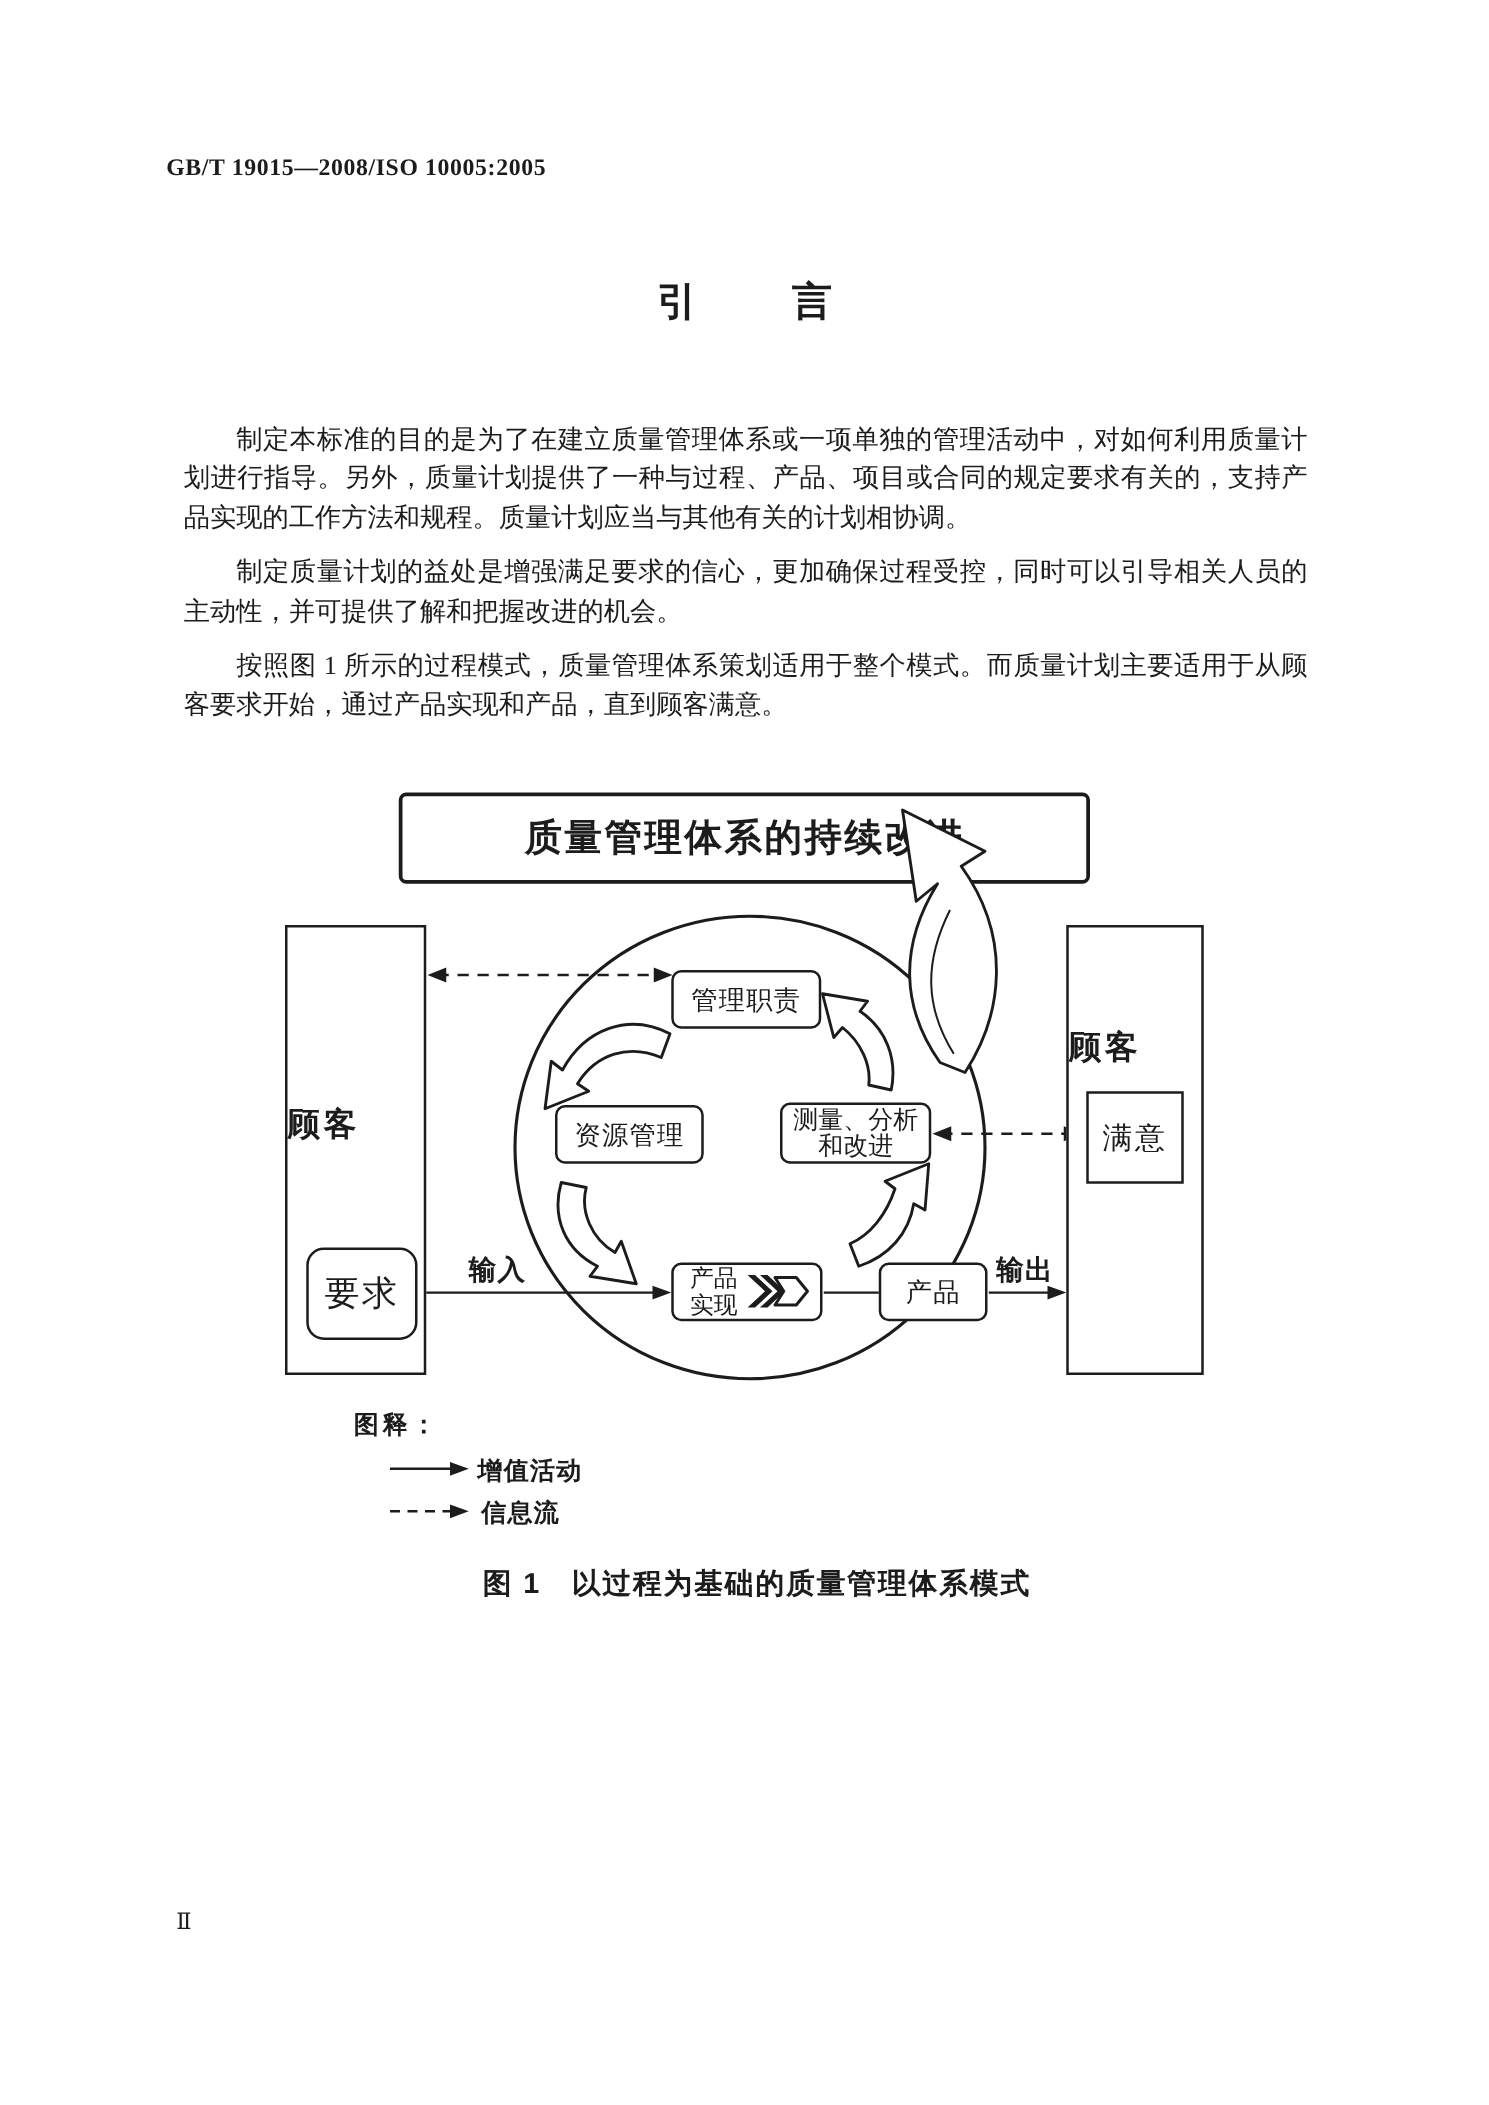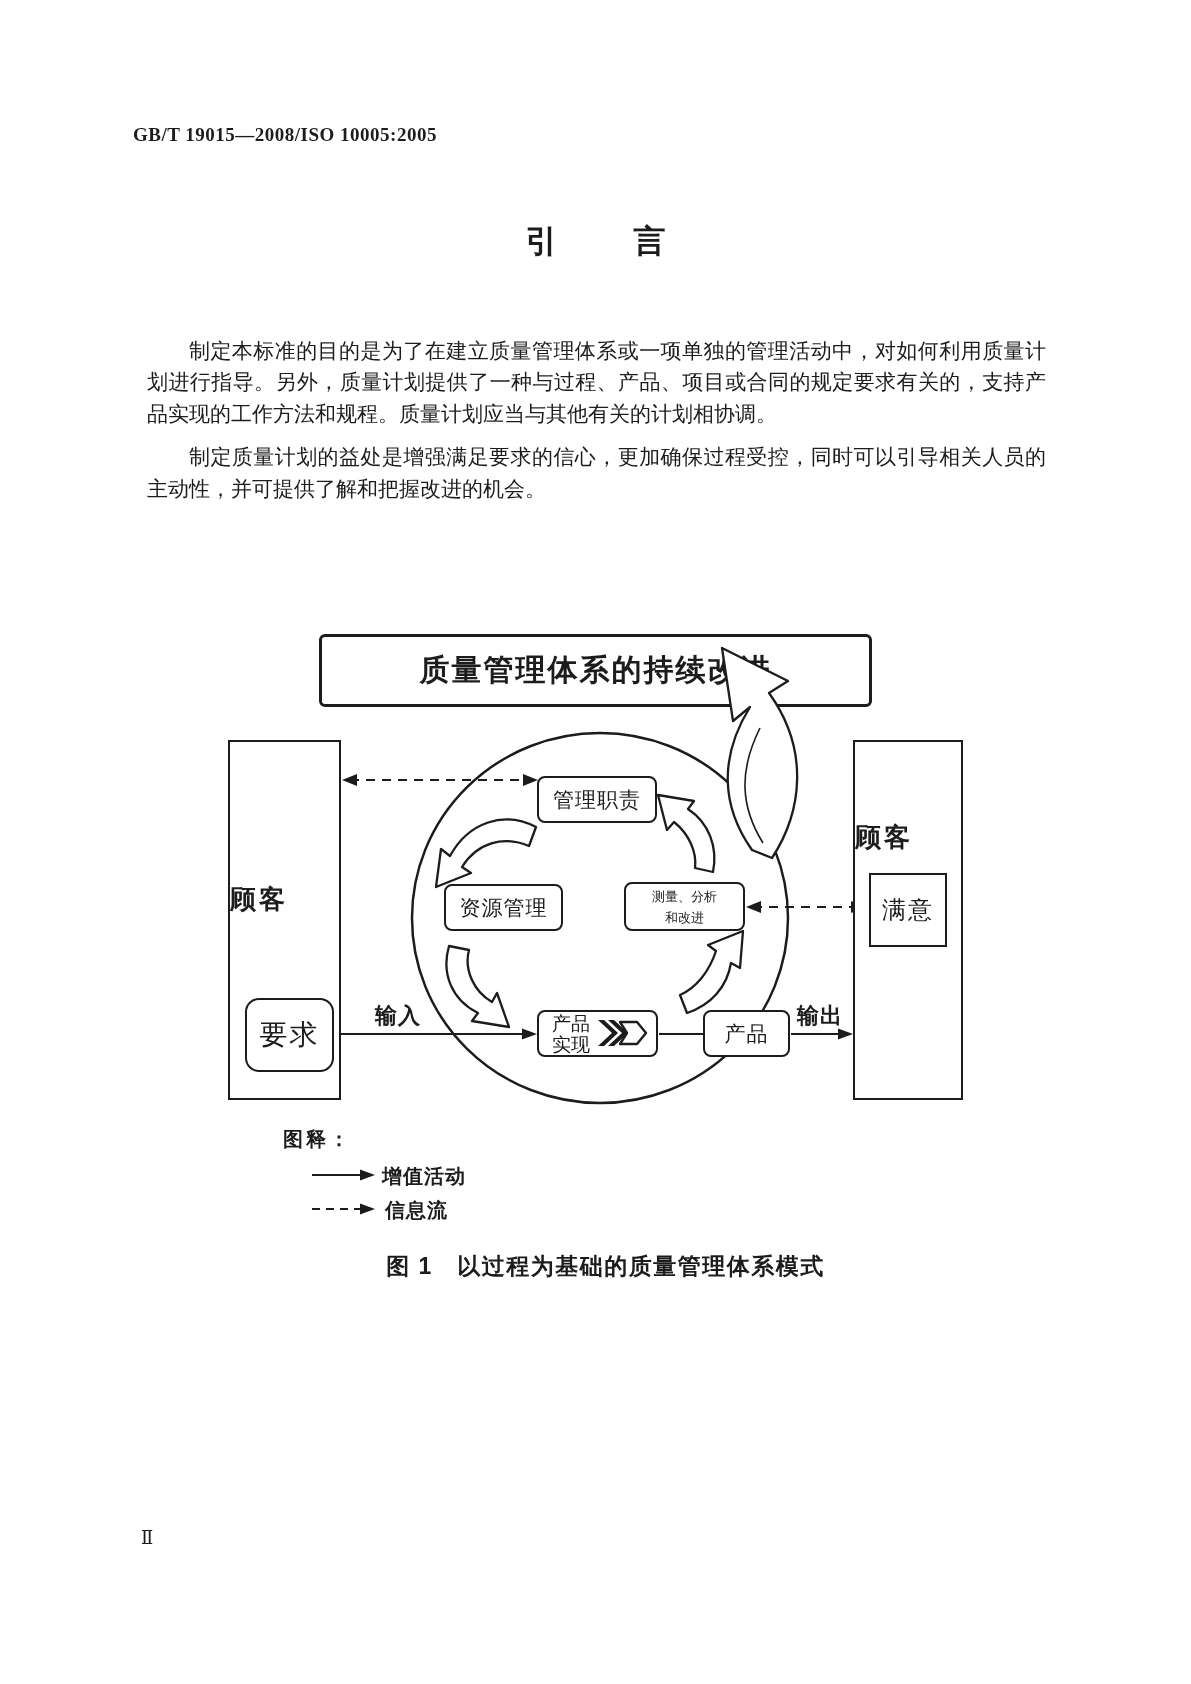--- a/index.html
+++ b/index.html
@@ -54,21 +54,21 @@
   .cust-box { border-width:2.5px; }
   .cust-left  { left:228px; top:740px; width:113px; height:360px; }
   .cust-right { left:853px; top:740px; width:110px; height:360px; }
   .cust-label { position:absolute; width:100%; text-align:left; font-size:26px; font-weight:bold; letter-spacing:3px; }
   .req-box { left:15px; top:256px; width:89px; height:74px; font-size:28px; letter-spacing:2px; position:absolute;border-radius:14px; }
   .sat-box { left:14px; top:131px; width:78px; height:74px; font-size:24px; letter-spacing:2px; position:absolute; }
 
   .proc-box { font-size:21px; letter-spacing:1px; }
   .mgmt-box { left:537px; top:776px; width:120px; height:47px; }
   .res-box  { left:444px; top:884px; width:119px; height:47px; }
-  .meas-box { left:624px; top:882px; width:121px; height:49px; font-size:13px; line-height:21px; letter-spacing:0; flex-direction:column; }
+  .meas-box { left:624px; top:882px; width:121px; height:49px; font-size:20px; line-height:21px; letter-spacing:0; flex-direction:column; }
   .prodreal-box { left:537px; top:1010px; width:121px; height:47px; font-size:19px; line-height:21px; justify-content:flex-start; padding-left:13px; gap:4px; }
   .prod-box { left:703px; top:1010px; width:87px; height:47px; }
 
   .flow-label {
     font-size:22px; font-weight:bold; z-index:3;
     font-family:"Liberation Sans","DejaVu Sans",sans-serif;
     letter-spacing:1px;
   }
   .legend-title { left:283px; top:1126px; font-size:20px; font-weight:bold; letter-spacing:3px; }
   .legend-label { font-size:20px; font-weight:bold; letter-spacing:1px; }
@@ -90,20 +90,21 @@
 <div class="abs doc-header">GB/T 19015—2008/ISO 10005:2005</div>
 
 <div class="abs doc-title">
   <span>引</span>
   <span>言</span>
 </div>
 
 <div class="abs body-text">
   <p>制定本标准的目的是为了在建立质量管理体系或一项单独的管理活动中，对如何利用质量计划进行指导。另外，质量计划提供了一种与过程、产品、项目或合同的规定要求有关的，支持产品实现的工作方法和规程。质量计划应当与其他有关的计划相协调。</p>
   <p>制定质量计划的益处是增强满足要求的信心，更加确保过程受控，同时可以引导相关人员的主动性，并可提供了解和把握改进的机会。</p>
+  <p>按照图 1 所示的过程模式，质量管理体系策划适用于整个模式。而质量计划主要适用于从顾客要求开始，通过产品实现和产品，直到顾客满意。</p>
 </div>
 
 <svg class="abs layer z1" viewBox="0 0 1191 1684">
 
   <ellipse cx="600" cy="918" rx="188" ry="185" class="ink-line" stroke-width="2.5"></ellipse>
 
   <g>
     <line x1="350" y1="780" x2="530" y2="780" class="ink-line" stroke-width="2" stroke-dasharray="9 7"></line>
     <polygon points="342,780 357,774 357,786" class="ink-fill"></polygon>
     <polygon points="538,780 523,774 523,786" class="ink-fill"></polygon>

